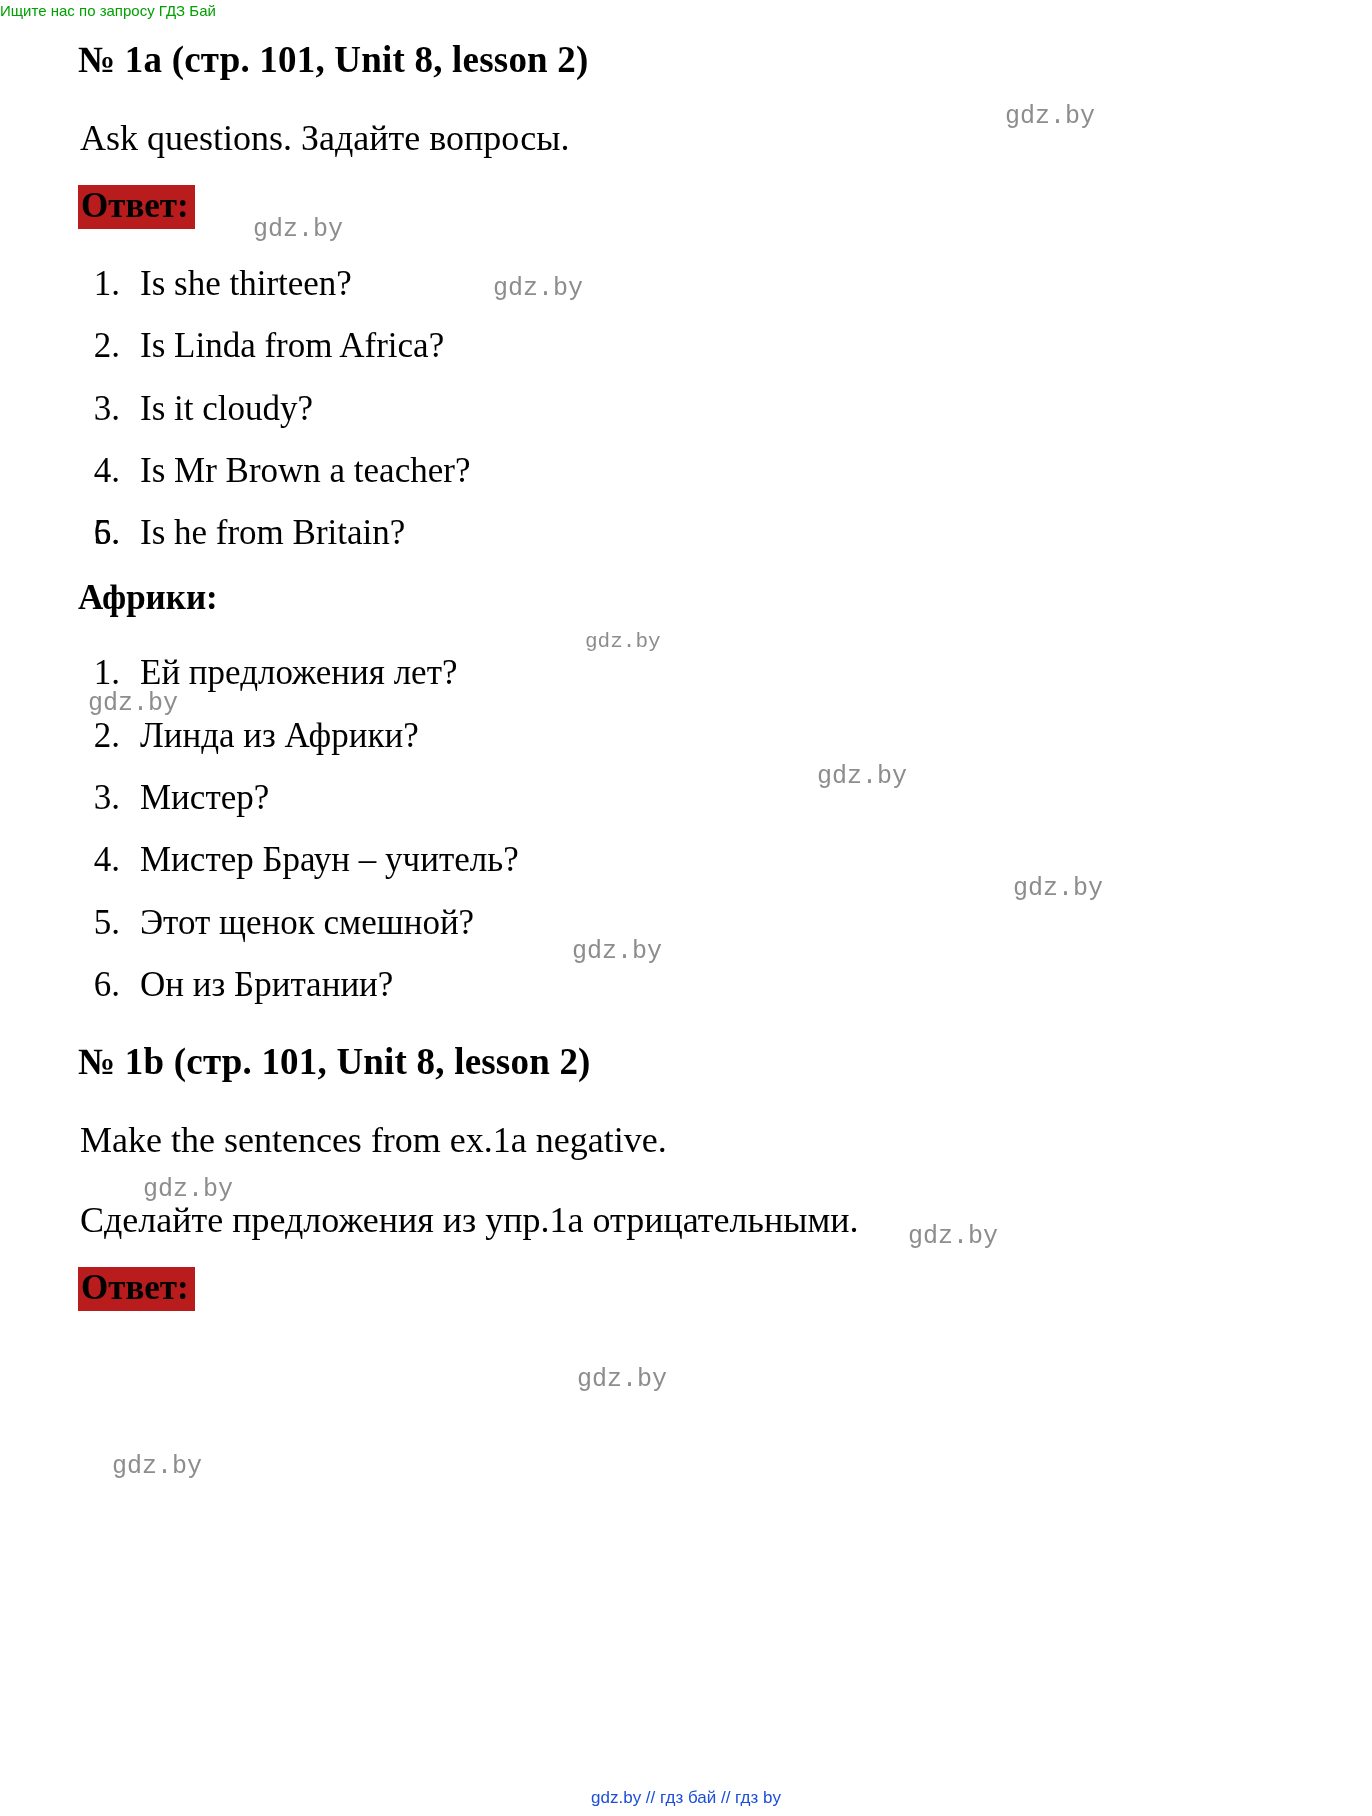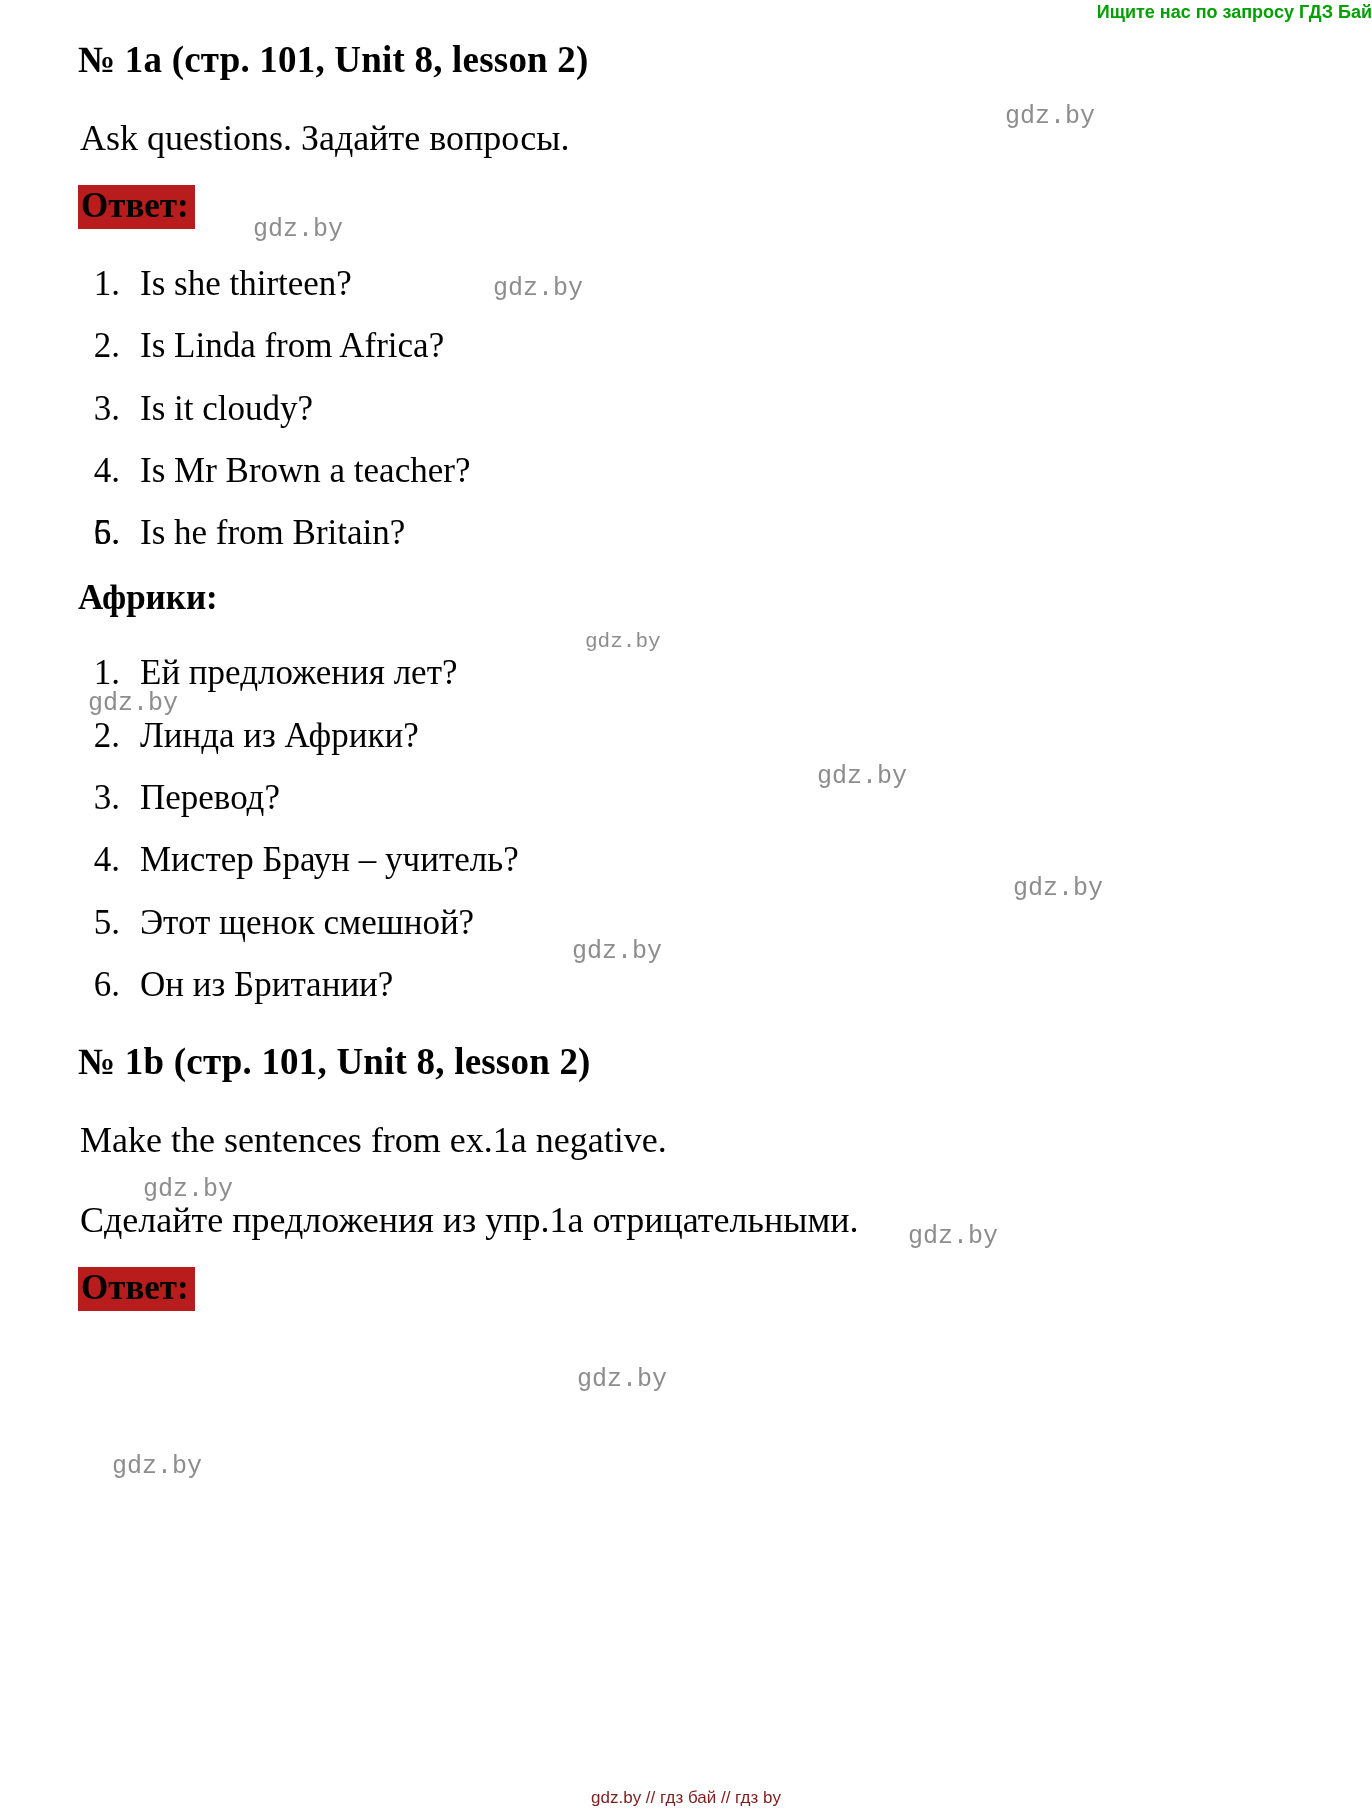--- a/index.html
+++ b/index.html
@@ -20,35 +20,35 @@
     width: 1372px;
     height: 1816px;
     box-sizing: border-box;
     padding: 0 40px;
   }
   .top-banner {
     position: absolute;
     top: 2px;
     left: 0;
     width: 100%;
-    text-align: right;
+    text-align: left;
     font-family: "Liberation Sans", sans-serif;
-    font-size: 18px;
-    font-weight: bold;
+    font-size: 15px;
+    font-weight: normal;
     color: #00a000;
   }
   .bottom-banner {
     position: absolute;
     bottom: 8px;
     left: 0;
     width: 100%;
     text-align: center;
     font-family: "Liberation Sans", sans-serif;
     font-size: 17px;
-    color: #7f1d1d;
+    color: #1d4ed8;
   }
   .content {
     position: absolute;
     top: 38px;
     left: 78px;
     right: 38px;
   }
   h1.task-title {
     font-family: "Liberation Serif", serif;
     font-weight: bold;
@@ -156,21 +156,21 @@
 
     <div class="spacer-sm"></div>
 
     <span class="plain-label">Африки:</span>
 
     <div class="spacer-md"></div>
 
     <ol class="qlist" id="list-1a-translations">
         <li><span class="num">1.</span><span>Ей предложения лет?</span></li>
         <li><span class="num">2.</span><span>Линда из Африки?</span></li>
-        <li><span class="num">3.</span><span>Перевод?</span></li>
+        <li><span class="num">3.</span><span>Мистер?</span></li>
         <li><span class="num">4.</span><span>Мистер Браун – учитель?</span></li>
         <li><span class="num">5.</span><span>Этот щенок смешной?</span></li>
         <li><span class="num">6.</span><span>Он из Британии?</span></li>
       </ol>
 
     <div class="spacer-md"></div>
 
     <h1 class="task-title">№ 1b (стр. 101, Unit 8, lesson 2)</h1>
 
     <div class="spacer-lg"></div>

